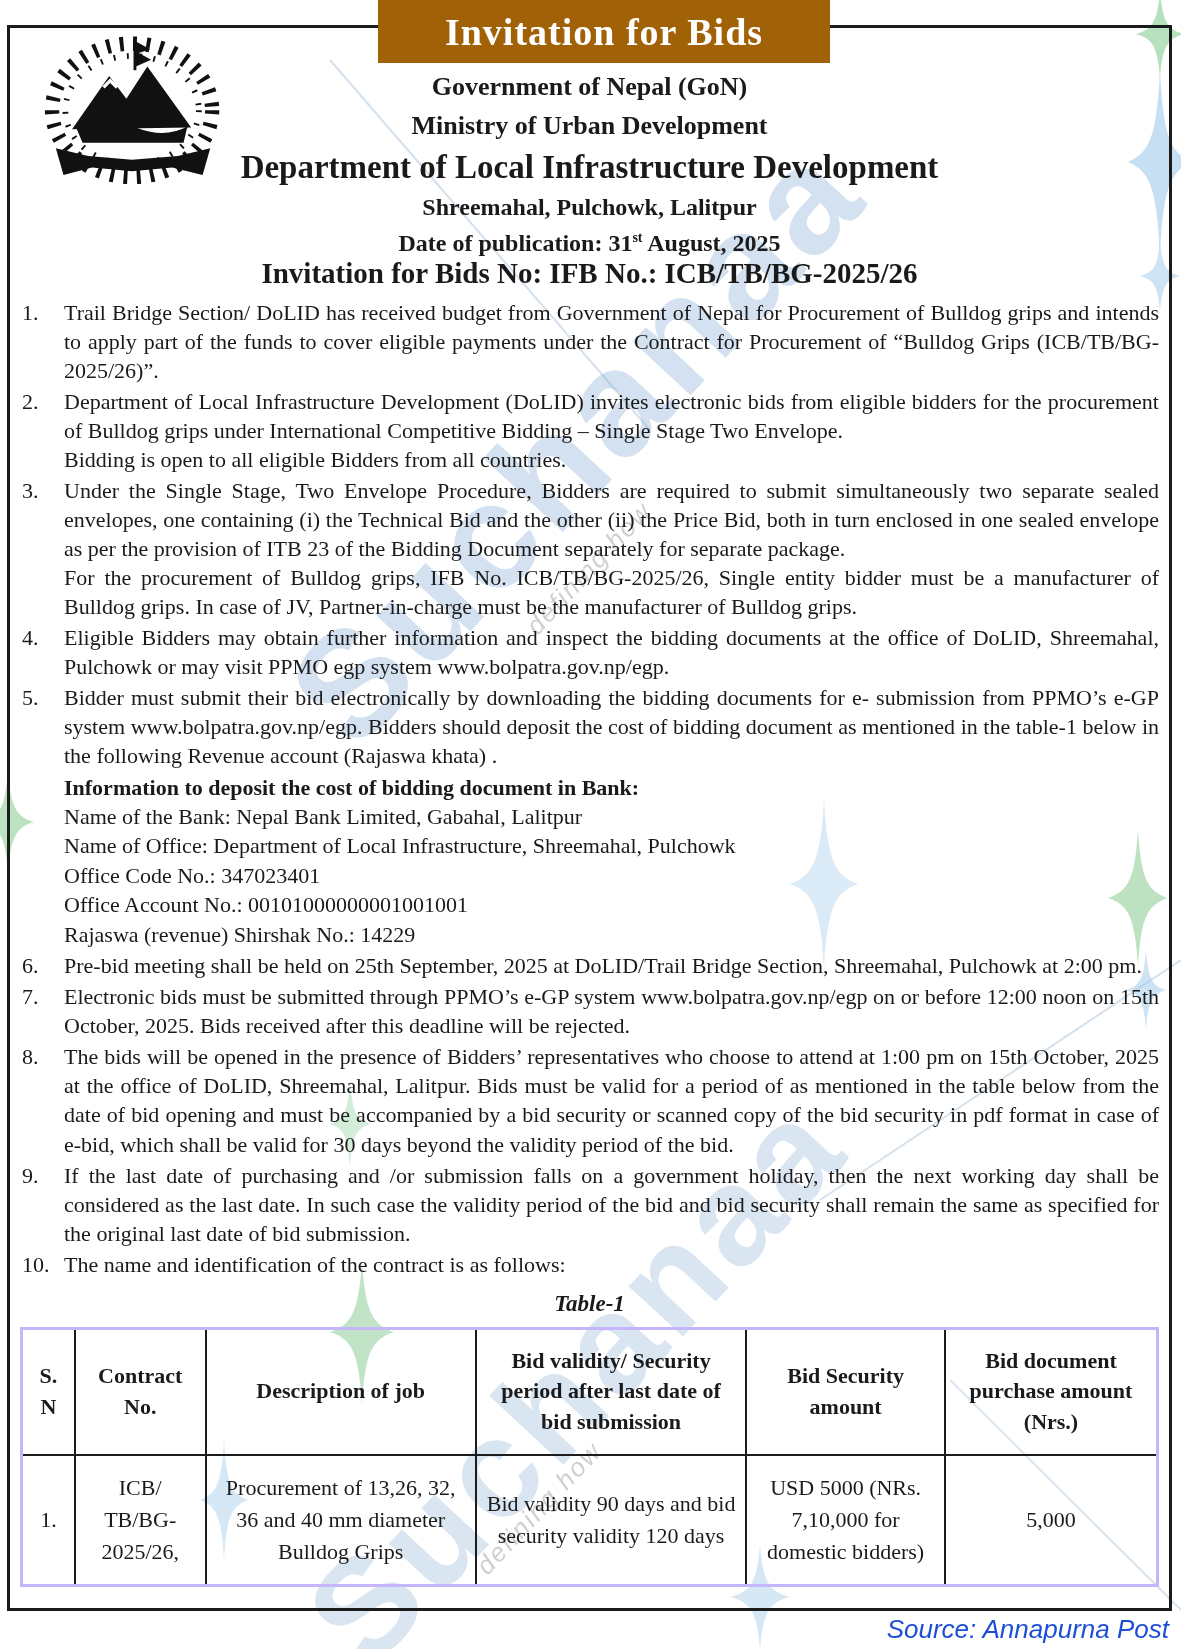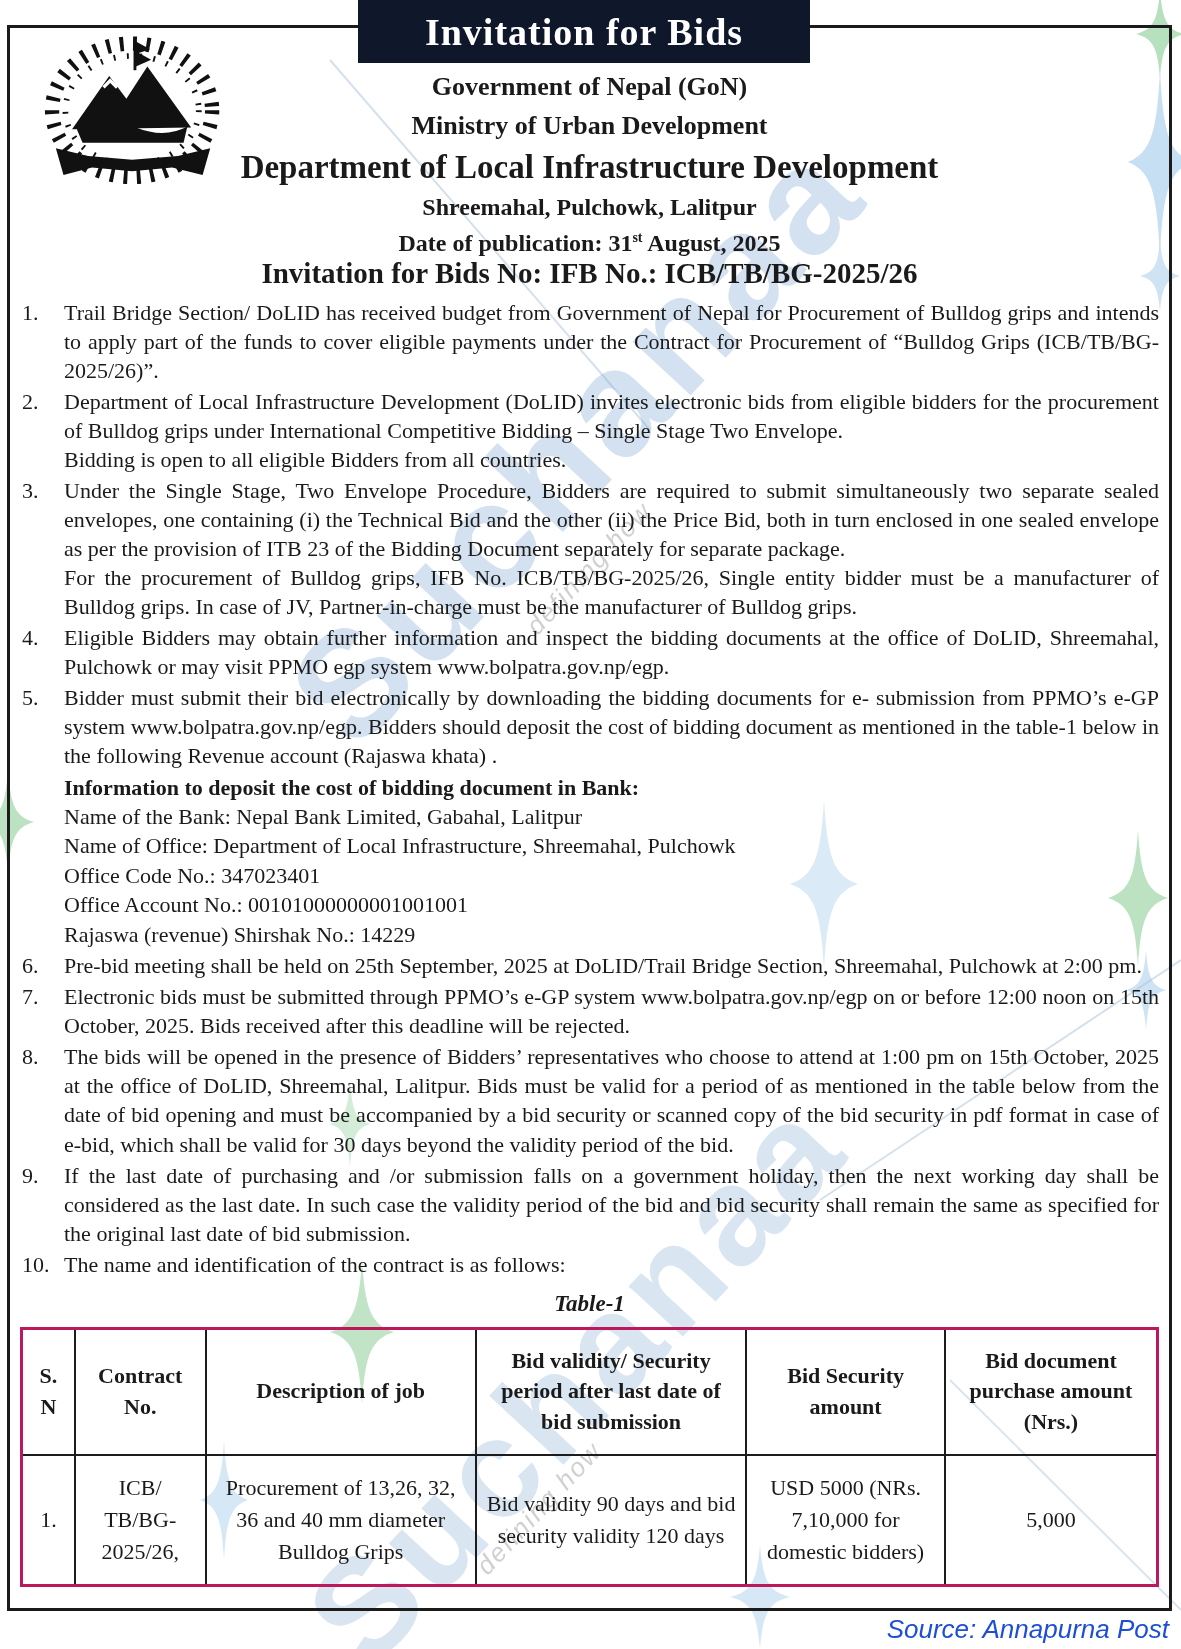--- a/index.html
+++ b/index.html
@@ -14,21 +14,21 @@
   .wm-big2{left:275px;top:1585px;font-size:140px;color:rgba(128,168,210,0.30);}
   .wm-tag{position:absolute;font-family:"Liberation Sans",sans-serif;font-style:italic;
       transform:rotate(-47deg);transform-origin:left top;white-space:nowrap;
       font-size:26px;color:rgba(150,150,150,0.45);letter-spacing:2px;}
   .wm-tag1{left:520px;top:620px;}
   .wm-tag2{left:470px;top:1560px;}
 
   
   .doc-border{position:absolute;left:7px;right:9px;top:25px;bottom:38px;
               border:3px solid #1b1b1b;z-index:1;}
-  .titlebar{position:absolute;left:358px;top:0;width:452px;height:63px;background:#0f172a;
+  .titlebar{position:absolute;left:378px;top:0;width:452px;height:63px;background:#a16207;
             z-index:3;display:flex;align-items:center;justify-content:center;}
   .titlebar span{color:#ffffff;font-size:38px;font-weight:bold;letter-spacing:1px;}
 
   .logo{position:absolute;left:28px;top:34px;width:212px;height:162px;z-index:2;}
 
   .content{position:absolute;left:20px;right:22px;top:68px;z-index:2;}
 
   .hline{text-align:center;font-weight:bold;}
   .h-gov{font-size:26px;margin-top:4px;}
   .h-min{font-size:26px;margin-top:9px;}
@@ -40,21 +40,21 @@
 
   .li{display:flex;font-size:22px;line-height:1.32;margin-top:2px;}
   .num{flex:none;width:42px;padding-left:2px;}
   .li-body{flex:1;}
   .just{text-align:justify;margin:0;}
   .bank{margin-top:2px;}
   .bank-h{font-weight:bold;font-size:22px;line-height:1.34;}
   .bank-line{font-size:22px;line-height:1.34;}
 
   .tcaption{text-align:center;font-weight:bold;font-size:23px;margin-top:12px;margin-bottom:10px;font-style:italic;}
-  table.t1{width:100%;border-collapse:collapse;border:3px solid #be185d;}
+  table.t1{width:100%;border-collapse:collapse;border:3px solid #c4b5fd;}
   table.t1 th{border:2px solid #1c1c1c;font-size:22px;font-weight:bold;text-align:center;
               padding:16px 8px;line-height:1.4;}
   table.t1 td{border:2px solid #1c1c1c;font-size:22px;text-align:center;
               padding:16px 6px;line-height:1.45;}
 
   .source{position:absolute;right:12px;bottom:4px;z-index:2;font-family:"Liberation Sans",sans-serif;
           font-style:italic;font-size:26px;color:#1d4ed8;text-align:right;}
 </style>
 </head>
 <body>

